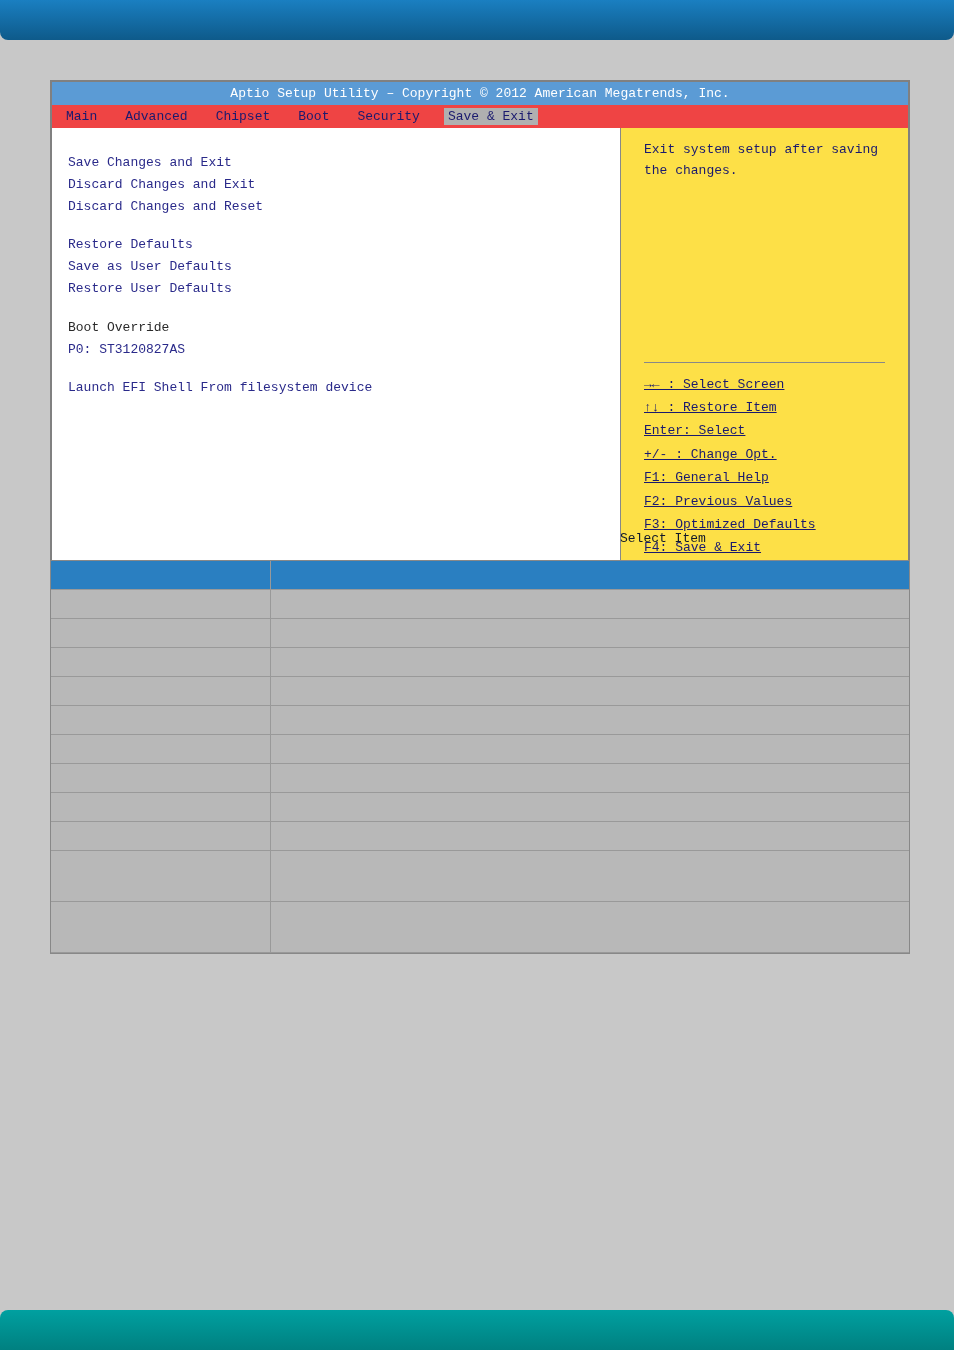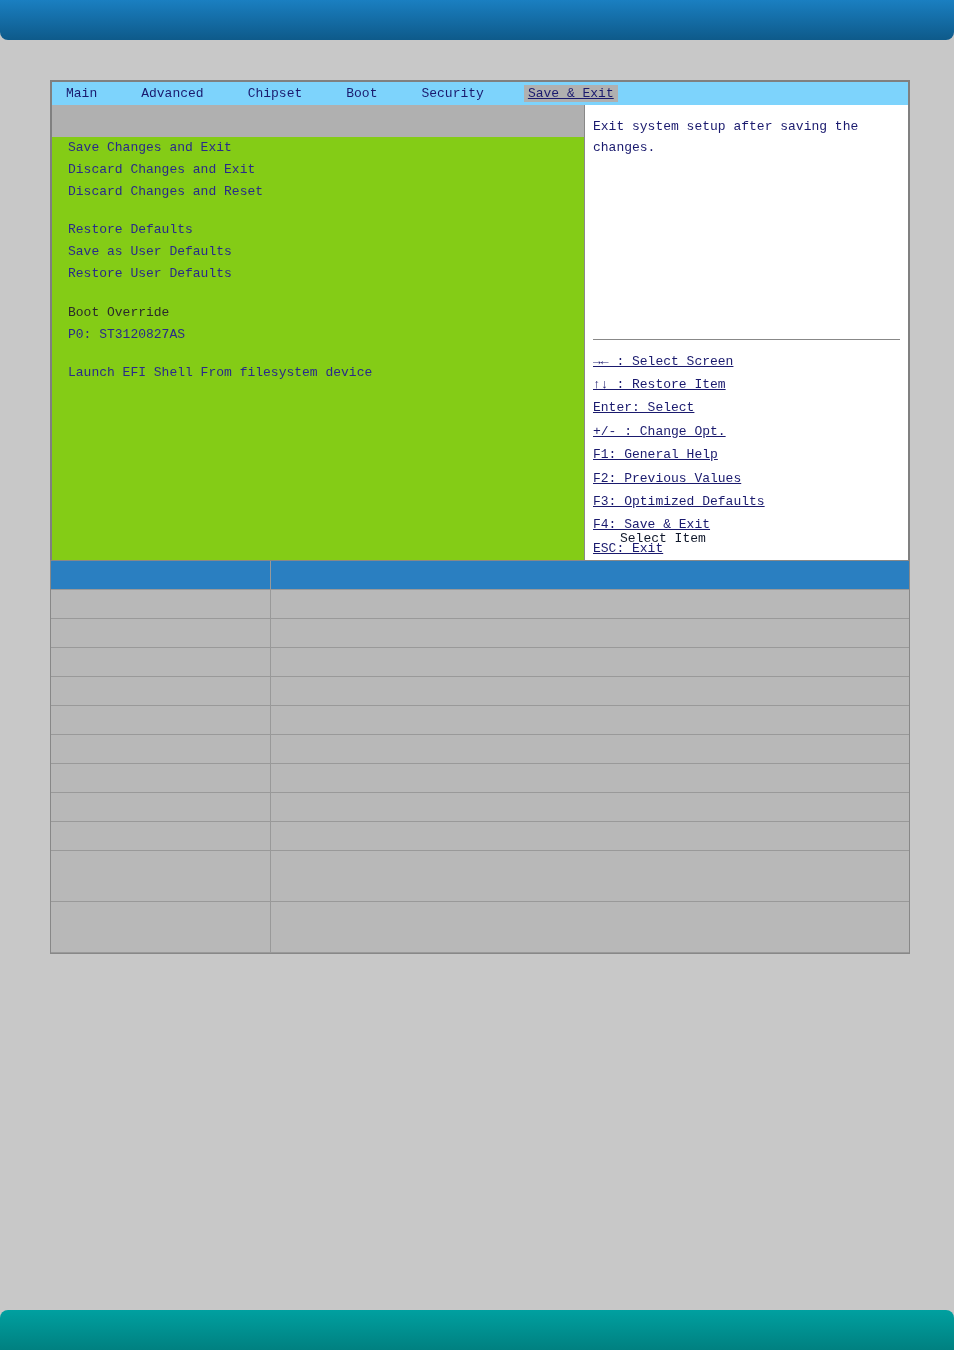--- a/index.html
+++ b/index.html
@@ -47,55 +47,53 @@
     .bios-header {
       background: #5b9bd5;
       color: white;
       text-align: center;
       padding: 4px 0;
       font-size: 13px;
       font-weight: normal;
     }
 
     .bios-nav {
-      background: #7dd3fc;
+      background: #ef4444;
       padding: 3px 10px;
       display: flex;
-      gap: 36px;
+      gap: 20px;
       font-size: 13px;
       color: #1a1a6e;
     }
 
     .nav-item {
       cursor: pointer;
       padding: 1px 4px;
     }
 
     .nav-item.active {
       background: #b0b0b0;
       color: #1a1a6e;
-      text-decoration: underline;
     }
 
     .bios-body {
       display: flex;
       min-height: 420px;
     }
 
     .bios-left {
       flex: 1;
-      padding: 0 16px;
-      background: #84cc16;
-      margin-top: 32px;
+      padding: 24px 16px;
+      background: #ffffff;
     }
 
     .bios-right {
-      width: 324px;
-      padding: 12px 8px;
-      background: #ffffff;
+      width: 288px;
+      padding: 12px 23px;
+      background: #fde047;
       border-left: 1px solid #888;
     }
 
     .menu-group {
       margin-bottom: 16px;
     }
 
     .menu-item {
       color: #2a2a8a;
       font-size: 13px;
@@ -177,20 +175,23 @@
       min-height: 50px;
     }
   </style>
 </head>
 <body>
 
 <div class="top-bar"></div>
 
 <div class="bios-window">
 
+  <div class="bios-header">
+    <span>Aptio Setup Utility  –  Copyright © 2012 American Megatrends, Inc.</span>
+  </div>
 
   <div class="bios-nav">
     <span class="nav-item">Main</span>
     <span class="nav-item">Advanced</span>
     <span class="nav-item">Chipset</span>
     <span class="nav-item">Boot</span>
     <span class="nav-item">Security</span>
     <span class="nav-item active">Save &amp; Exit</span>
   </div>
 

